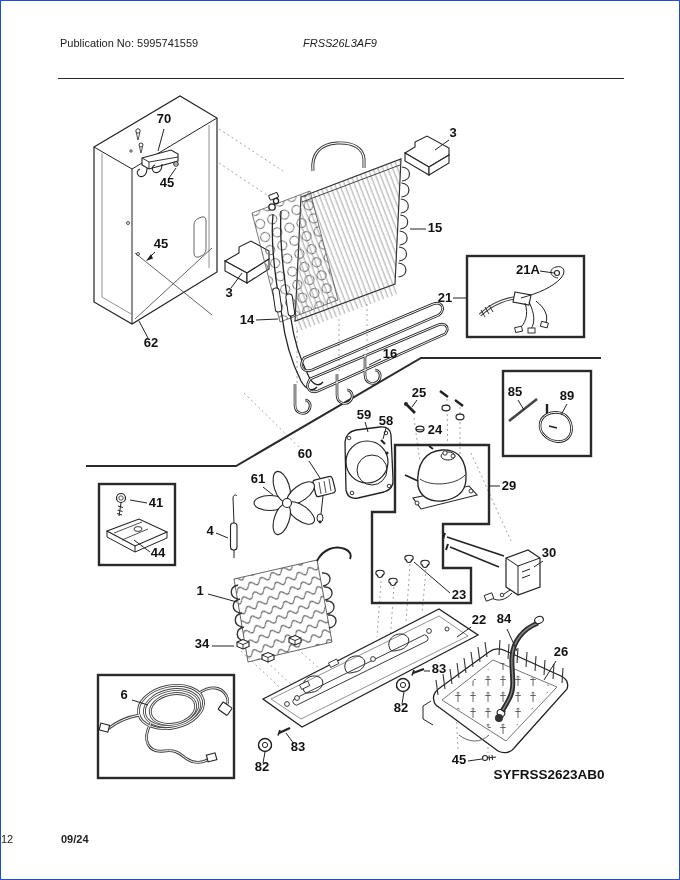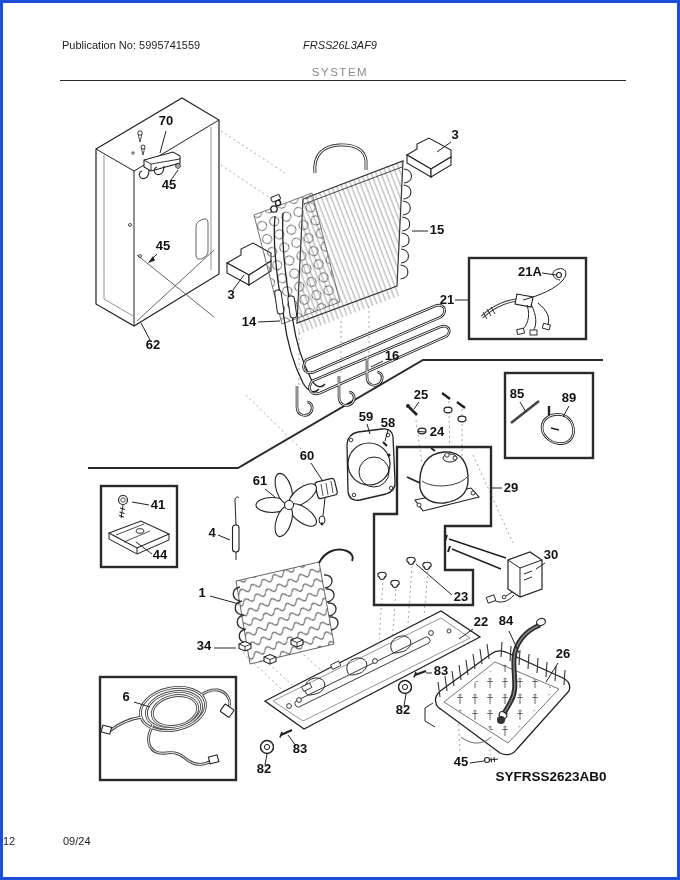--- a/index.html
+++ b/index.html
@@ -1,36 +1,35 @@
 <!DOCTYPE html>
 <html><head>
 <meta charset="utf-8">
 <style>
   html,body{margin:0;padding:0;background:#fff;}
   .page{position:relative;width:680px;height:880px;background:#fff;overflow:hidden;
-        font-family:"Liberation Sans",sans-serif;color:#111;border:3px solid #1d4ed8;box-sizing:border-box;}
+        font-family:"Liberation Sans",sans-serif;color:#111;border:1px solid #1d4ed8;box-sizing:border-box;}
   .hdr-pub{position:absolute;left:59px;top:36px;font-size:11px;color:#222;}
   .hdr-model{position:absolute;left:0;right:0;top:36px;text-align:center;font-size:11px;color:#222;font-style:italic;}
   .hdr-section{position:absolute;left:0;right:0;top:63px;text-align:center;font-size:11.5px;
                letter-spacing:1.5px;color:#8a8a8a;}
   .rule{position:absolute;left:57px;top:77px;width:566px;border-top:1.6px solid #2a2a2a;}
-  .ftr-date{position:absolute;left:60px;top:832px;font-size:11px;color:#222;}
+  .ftr-date{position:absolute;left:60px;top:832px;font-size:11px;color:#222;font-weight:bold;}
   .ftr-page{position:absolute;left:0;right:0;top:832px;text-align:left;font-size:11px;color:#222;}
   svg.art{position:absolute;left:0;top:0;}
   .lbl{font:bold 13px "Liberation Sans",sans-serif;fill:#111;}
   .code{font:bold 13.5px "Liberation Sans",sans-serif;fill:#111;}
 </style>
 </head>
 <body>
 
 <div class="page">
 
   <div class="hdr-pub">Publication No: 5995741559</div>
   <div class="hdr-model">FRSS26L3AF9</div>
-  <div class="hdr-section">SYSTEM</div>
   <div class="rule"></div>
 
   <svg class="art" width="680" height="880" viewBox="0 0 680 880">
     <defs>
       <pattern id="fins" width="4.6" height="10" patternUnits="userSpaceOnUse" patternTransform="rotate(-21)">
         <line x1="2" y1="0" x2="2" y2="10" stroke="#8a8a8a" stroke-width="0.8"></line>
       </pattern>
       <pattern id="coils" width="13" height="14" patternUnits="userSpaceOnUse" patternTransform="rotate(-21)">
         <circle cx="6" cy="7" r="4.6" fill="none" stroke="#666" stroke-width="1"></circle>
       </pattern>

